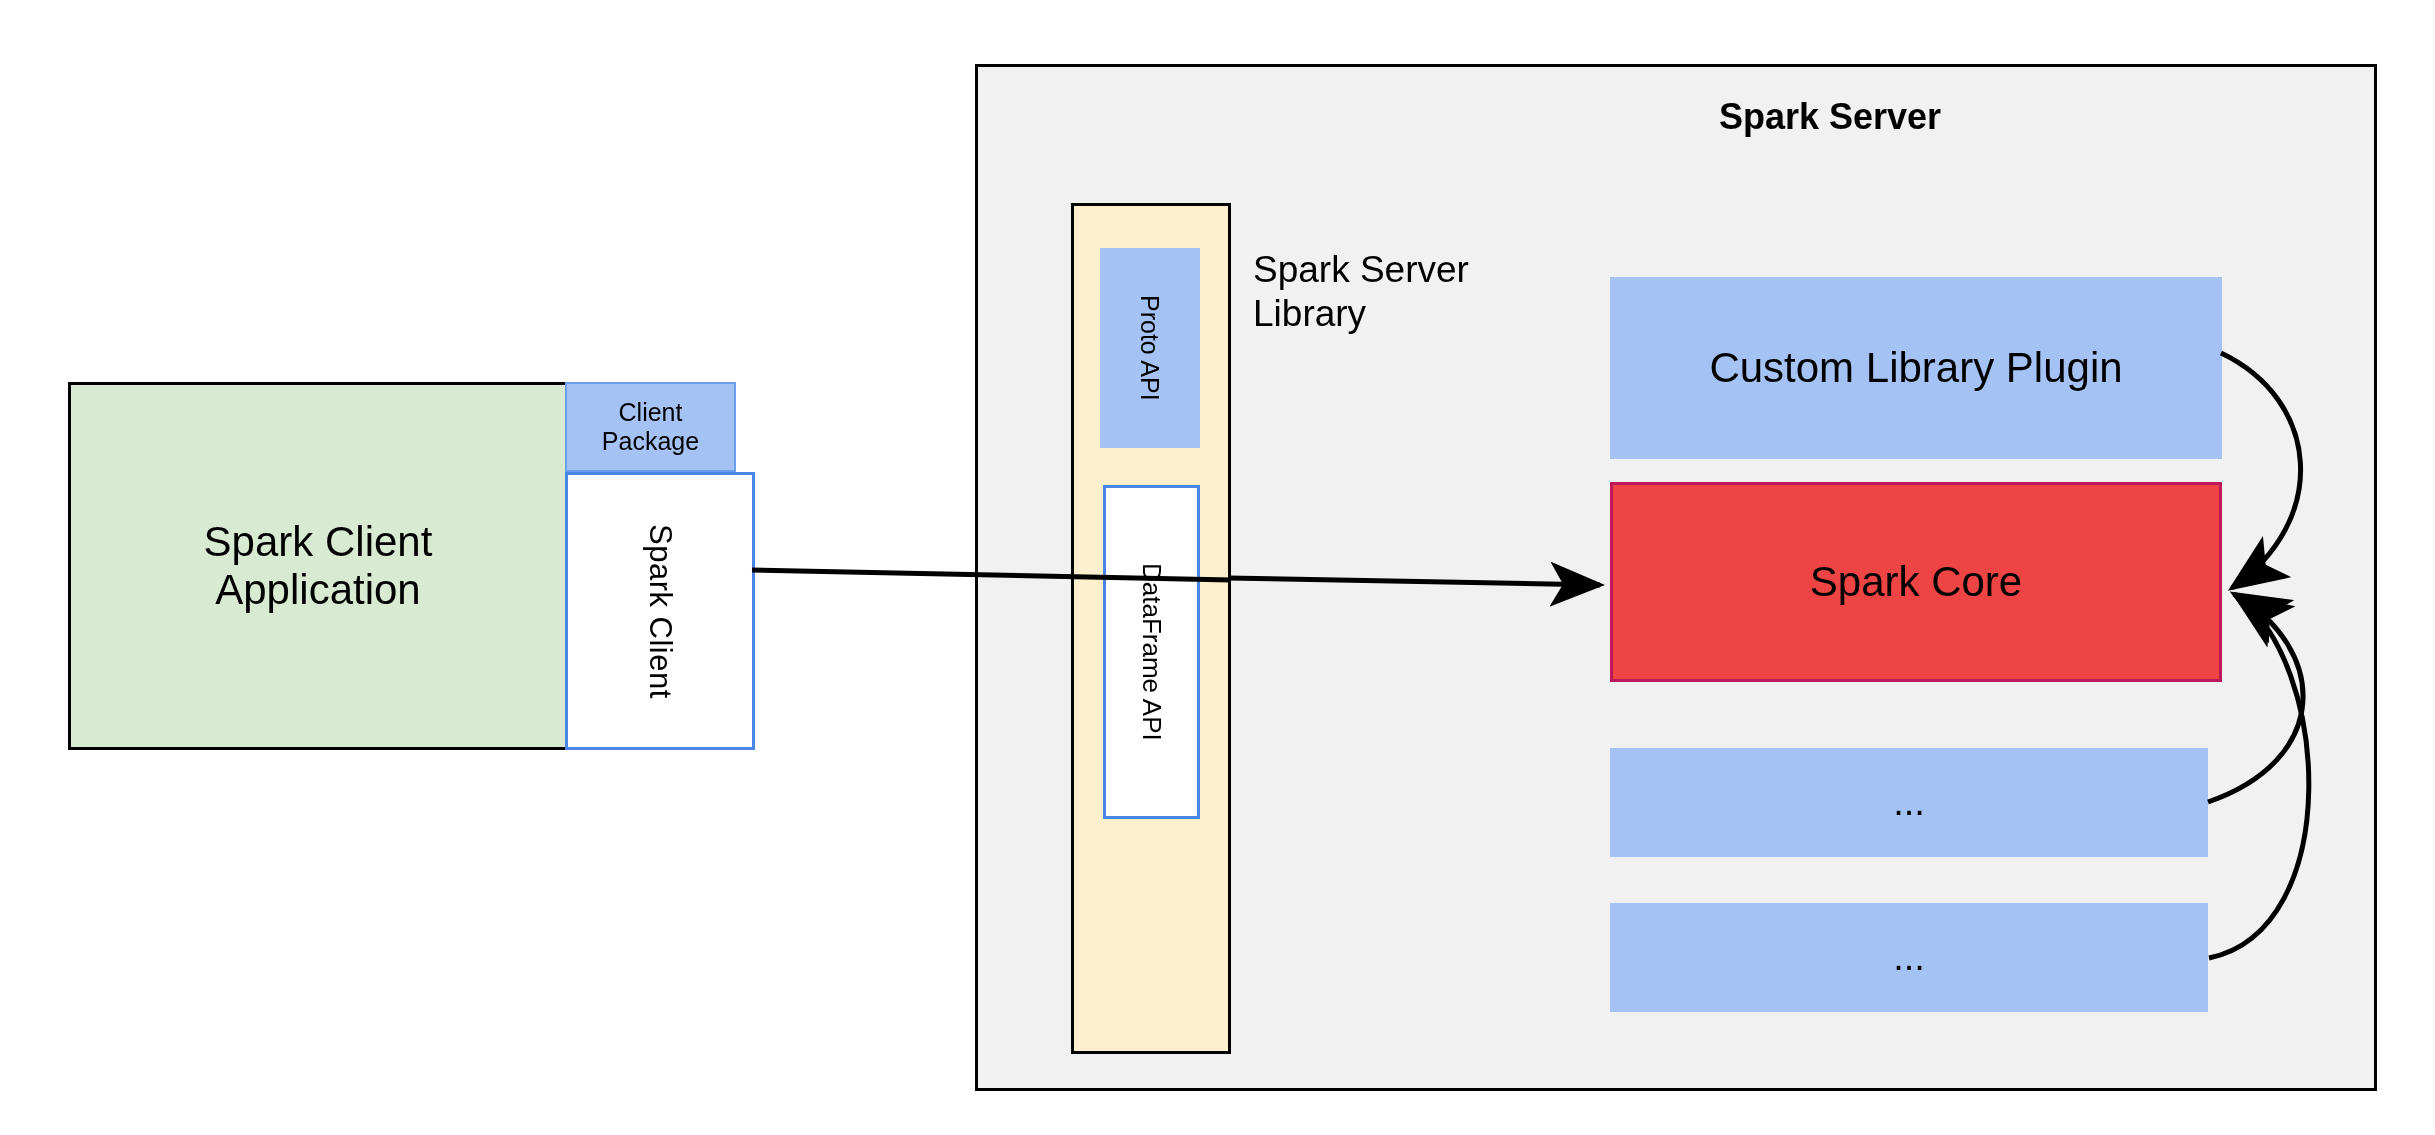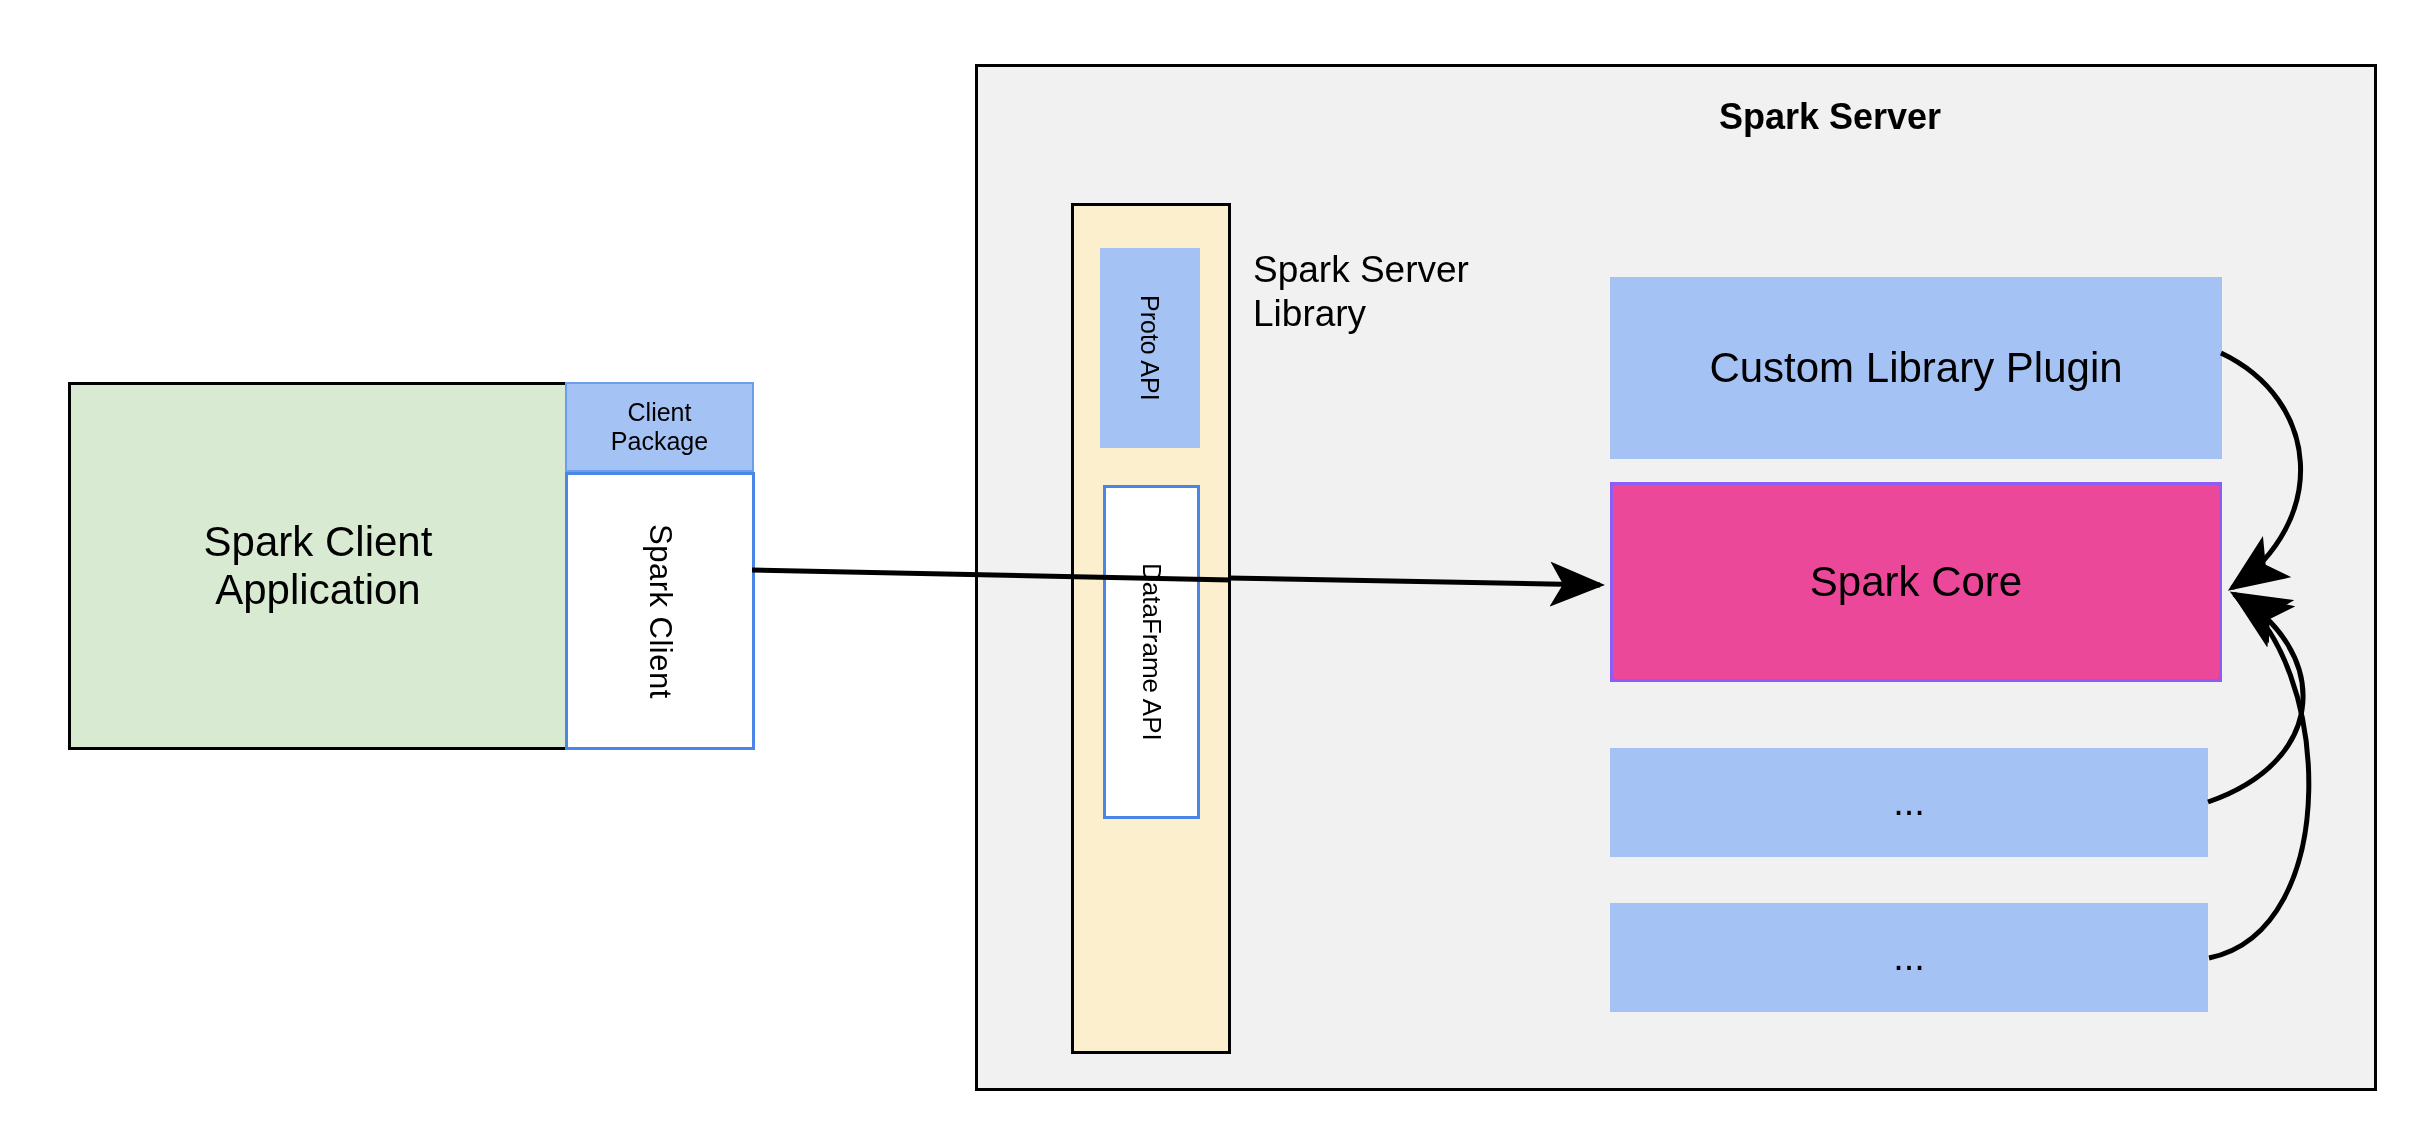--- a/index.html
+++ b/index.html
@@ -40,21 +40,21 @@
     border: 3px solid #000000;
     font-size: 42px;
   }
   #client-app-label {
     white-space: pre-line;
   }
 
   #client-package-box {
     left: 565px;
     top: 382px;
-    width: 189px;
+    width: 171px;
     height: 90px;
     background: #a4c2f4;
     border: 2px solid #6d9eeb;
     font-size: 25px;
   }
   #client-package-label { white-space: pre-line; }
 
   #spark-client-box {
     left: 565px;
     top: 472px;
@@ -160,22 +160,22 @@
     background: #a4c2f4;
     border: none;
     font-size: 42px;
   }
 
   #spark-core-box {
     left: 1610px;
     top: 482px;
     width: 612px;
     height: 200px;
-    background: #ec4899;
-    border: 3px solid #8b5cf6;
+    background: #ef4444;
+    border: 3px solid #be185d;
     font-size: 42px;
   }
 
   #ellipsis-box-1 {
     left: 1610px;
     top: 748px;
     width: 598px;
     height: 109px;
     background: #a4c2f4;
     border: none;

